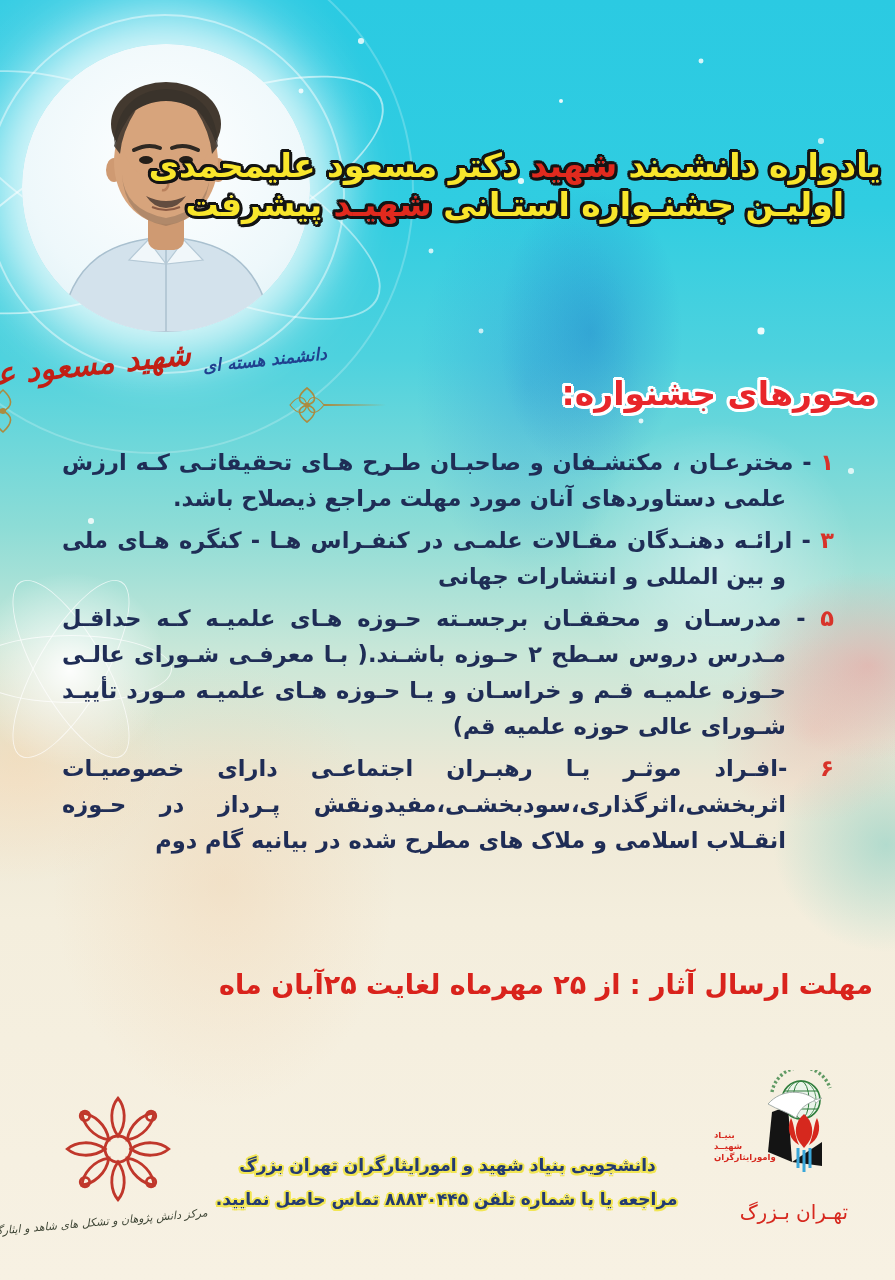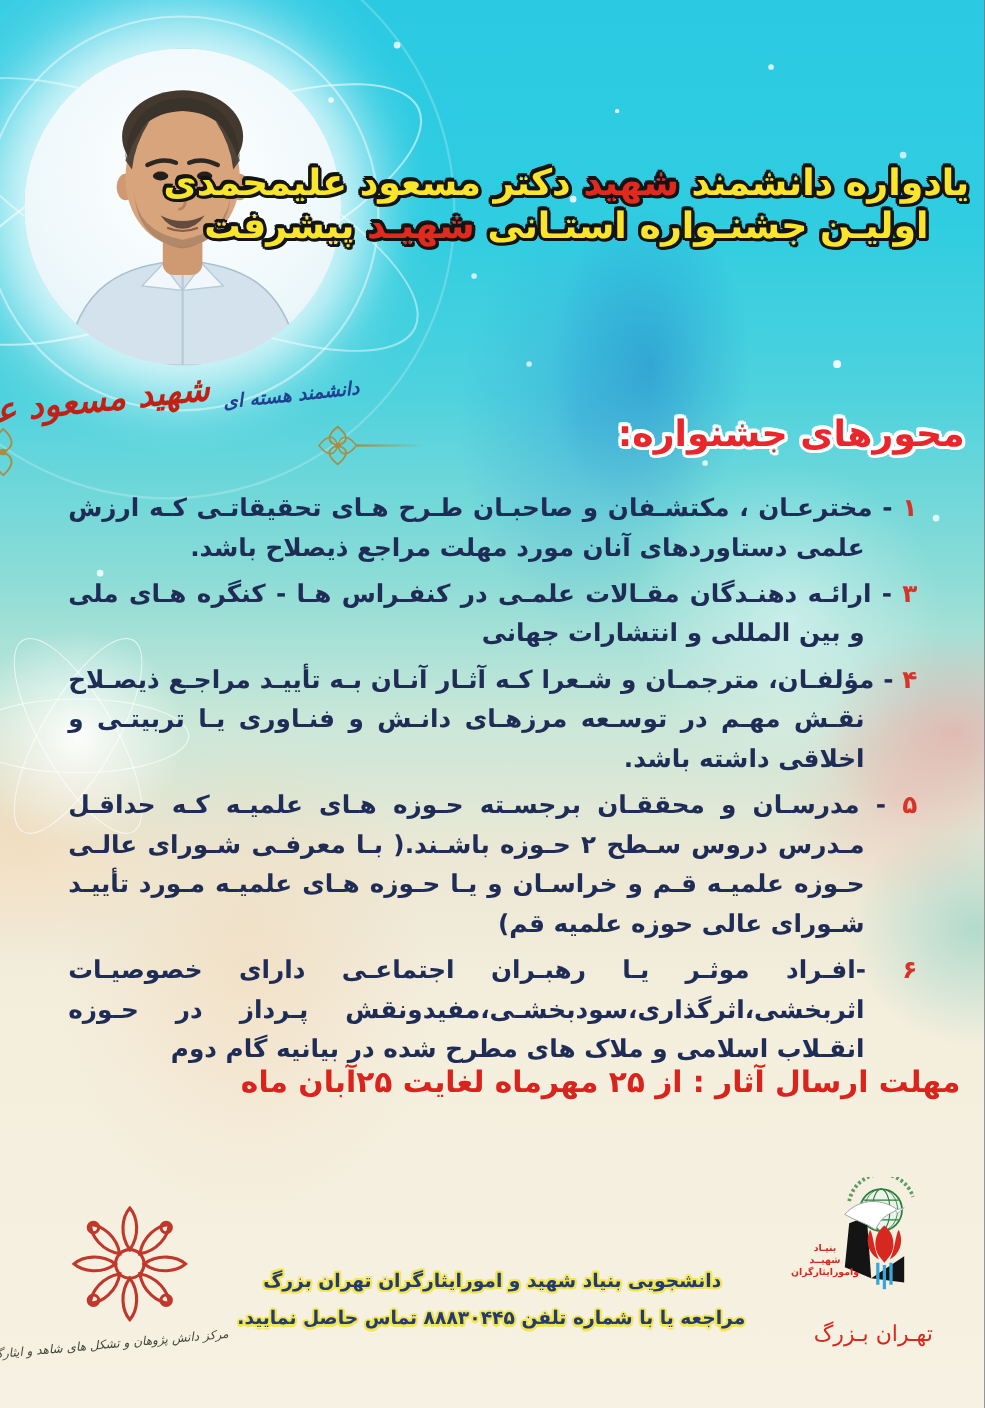--- a/index.html
+++ b/index.html
@@ -74,21 +74,21 @@
   
   .contact{position:absolute;top:1148px;left:50%;transform:translateX(-50%);width:460px;text-align:center;z-index:5;}
   .contact div{font-size:17px;font-weight:bold;color:#233a72;line-height:34px;white-space:nowrap;
     text-shadow:-2px 0 #f2e654,2px 0 #f2e654,0 -2px #f2e654,0 2px #f2e654,
      -1.5px -1.5px #f2e654,1.5px -1.5px #f2e654,-1.5px 1.5px #f2e654,1.5px 1.5px #f2e654;}
   
   .left-logo{position:absolute;left:28px;top:1090px;width:180px;z-index:5;text-align:center;}
   .left-logo-caption{margin-top:2px;font-size:11px;font-style:italic;color:#3f4636;transform:rotate(-5deg);white-space:nowrap;}
   .right-logo{position:absolute;left:700px;top:1070px;width:185px;height:200px;z-index:5;}
   .right-logo .emblem{position:absolute;left:42px;top:0;}
-  .right-logo .side-text{position:absolute;left:14px;top:60px;width:72px;text-align:center;color:#d6281e;font-weight:bold;font-size:8.5px;line-height:11px;}
+  .right-logo .side-text{position:absolute;left:14px;top:60px;width:72px;text-align:left;color:#d6281e;font-weight:bold;font-size:8.5px;line-height:11px;}
   .right-logo .tehran{position:absolute;left:28px;top:130px;width:120px;text-align:right;color:#d6281e;font-weight:normal;font-size:20px;letter-spacing:1px;white-space:nowrap;}
 </style>
 </head>
 <body>
 
 <div class="stage">
 
   <div class="ring ring1"></div>
   <div class="ring ring2"></div>
   <div class="ring ring3"></div>
@@ -161,21 +161,20 @@
   <div class="atom-glow">
     <div class="glow"></div>
     <div class="orb"></div>
     <div class="orb o2"></div>
     <div class="orb o3"></div>
   </div>
 
   <div class="items">
     <div class="item"><span class="num">۱</span><span class="sep"> - </span><span>مخترعـان ، مکتشـفان و صاحبـان طـرح هـای تحقیقاتـی کـه ارزش علمی دستاوردهای آنان مورد مهلت مراجع ذیصلاح باشد.</span></div>
     <div class="item"><span class="num">۳</span><span class="sep"> - </span><span>ارائـه دهنـدگان مقـالات علمـی در کنفـراس هـا - کنگره هـای ملی و بین المللی و انتشارات جهانی</span></div>
-    <div class="item"><span class="num">۴</span><span class="sep"> - </span><span>مؤلفـان، مترجمـان و شـعرا کـه آثـار آنـان بـه تأییـد مراجـع ذیصـلاح نقـش مهـم در توسـعه مرزهـای دانـش و فنـاوری یـا تربیتـی و اخلاقی داشته باشد.</span></div>
     <div class="item"><span class="num">۵</span><span class="sep"> - </span><span>مدرسـان و محققـان برجسـته حـوزه هـای علمیـه کـه حداقـل مـدرس دروس سـطح ۲ حـوزه باشـند.( بـا معرفـی شـورای عالـی حـوزه علمیـه قـم و خراسـان و یـا حـوزه هـای علمیـه مـورد تأییـد شـورای عالی حوزه علمیه قم)</span></div>
     <div class="item"><span class="num">۶</span><span class="sep"> -</span><span>افـراد موثـر یـا رهبـران اجتماعـی دارای خصوصیـات اثربخشی،اثرگذاری،سودبخشـی،مفیدونقش پـرداز در حـوزه انقـلاب اسلامی و ملاک های مطرح شده در بیانیه گام دوم</span></div>
   </div>
 
   <div class="deadline1">مهلت ارسال آثار : از ۲۵ مهرماه لغایت ۲۵آبان ماه</div>
 
   <div class="contact">
     <div>دانشجویی بنیاد شهید و امورایثارگران تهران بزرگ</div>
     <div>مراجعه یا با شماره تلفن ۸۸۸۳۰۴۴۵ تماس حاصل نمایید.</div>
   </div>

